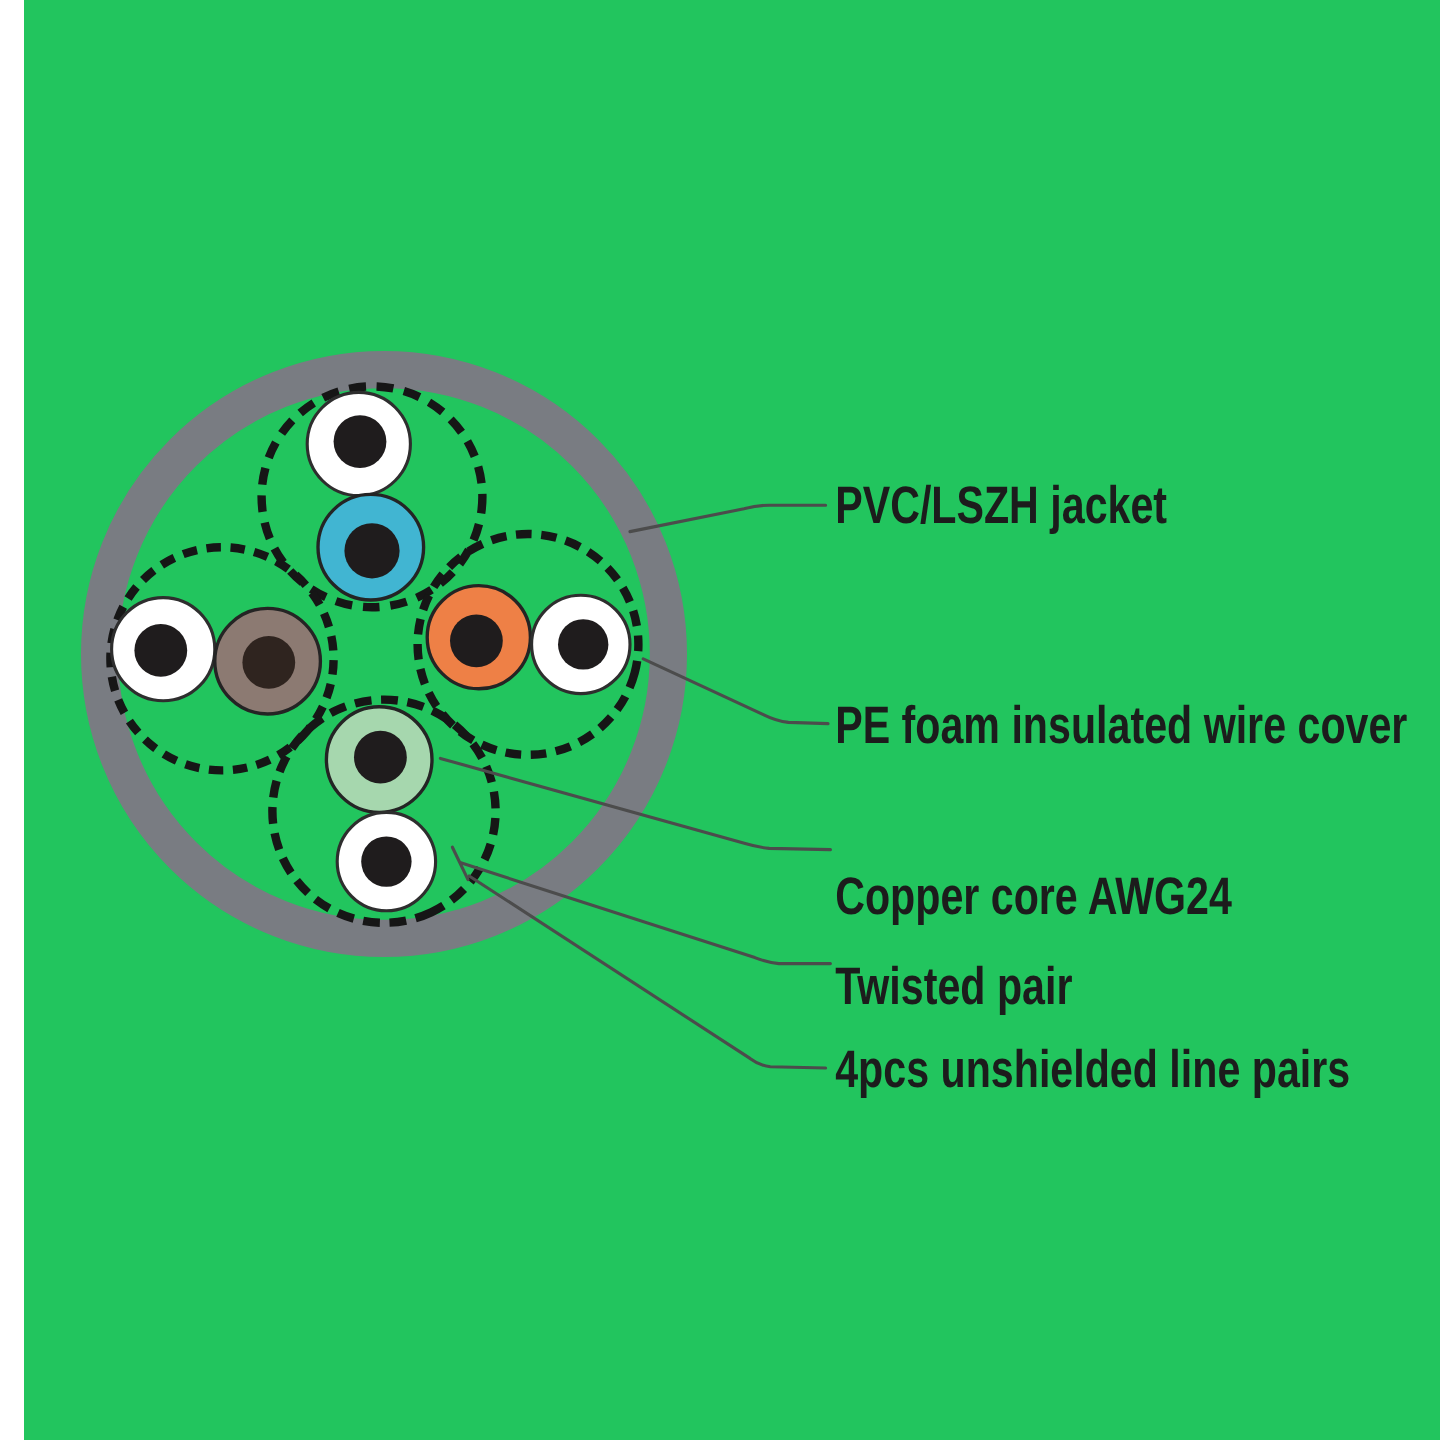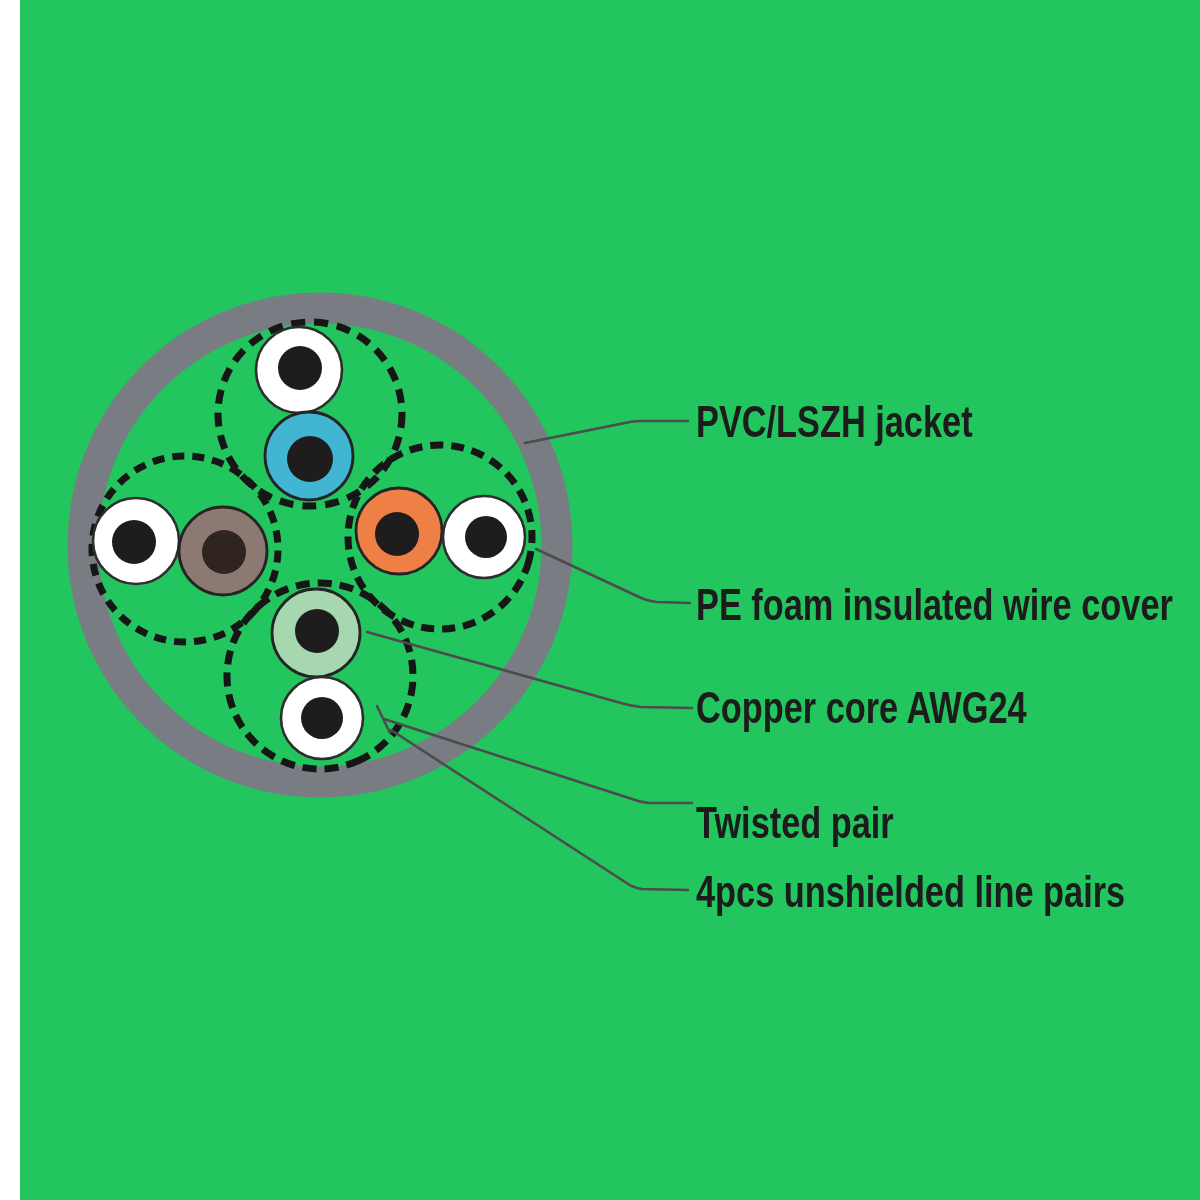--- a/index.html
+++ b/index.html
@@ -116,21 +116,21 @@
       <path class="leader" d="M357 706 L370 733" stroke="#4c4c4c"></path>
     </g>
   </svg>
 
   <div class="label" style="top:397px">
     <span>PVC/LSZH jacket</span>
   </div>
   <div class="label" style="top:580px">
     <span>PE foam insulated wire cover</span>
   </div>
-  <div class="label" style="top:683px">
+  <div class="label" style="top:723px">
     <span>Copper core AWG24</span>
   </div>
   <div class="label" style="top:798px">
     <span>Twisted pair</span>
   </div>
   <div class="label" style="top:867px">
     <span>4pcs unshielded line pairs</span>
   </div>
 
 </div>

